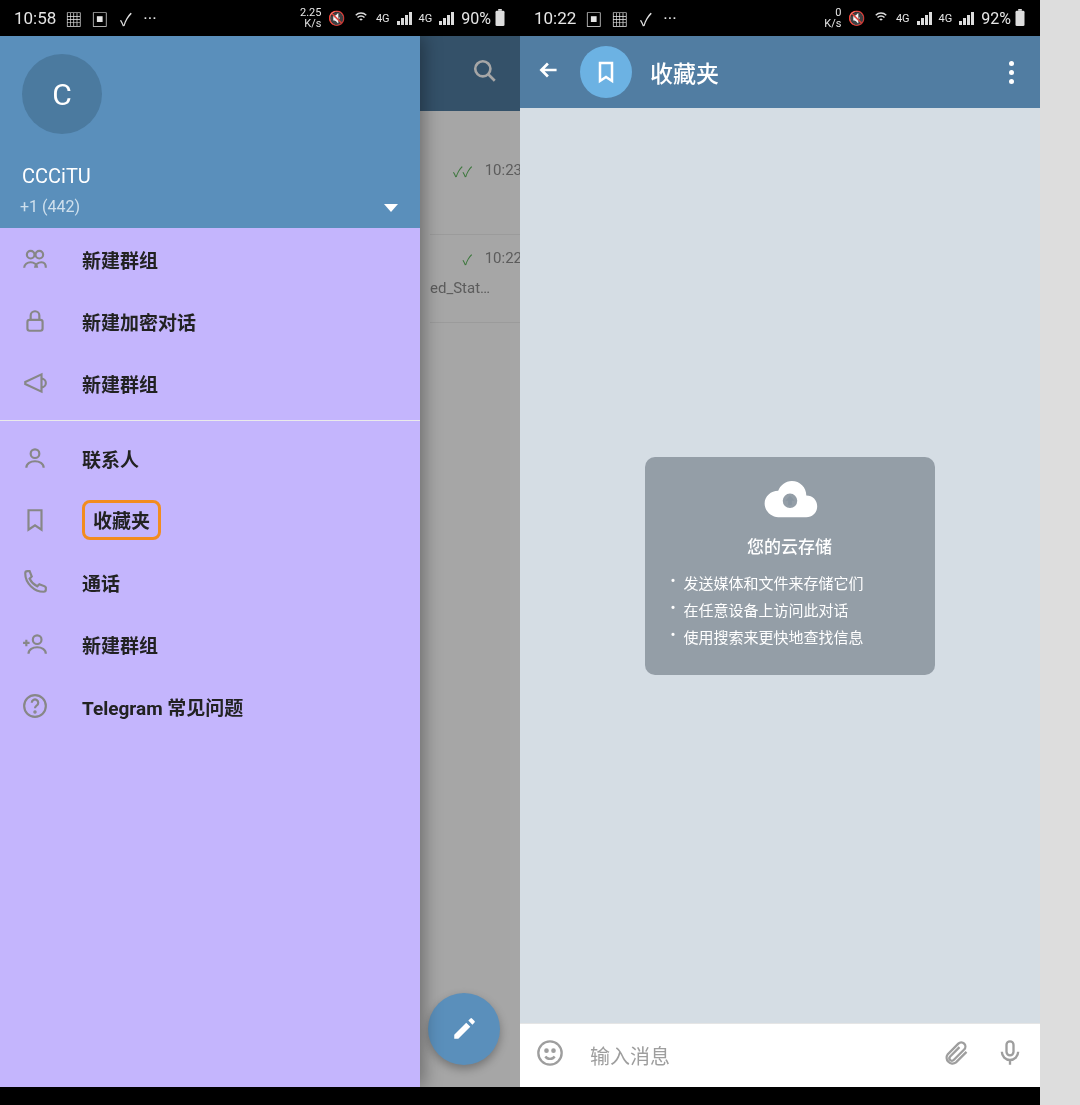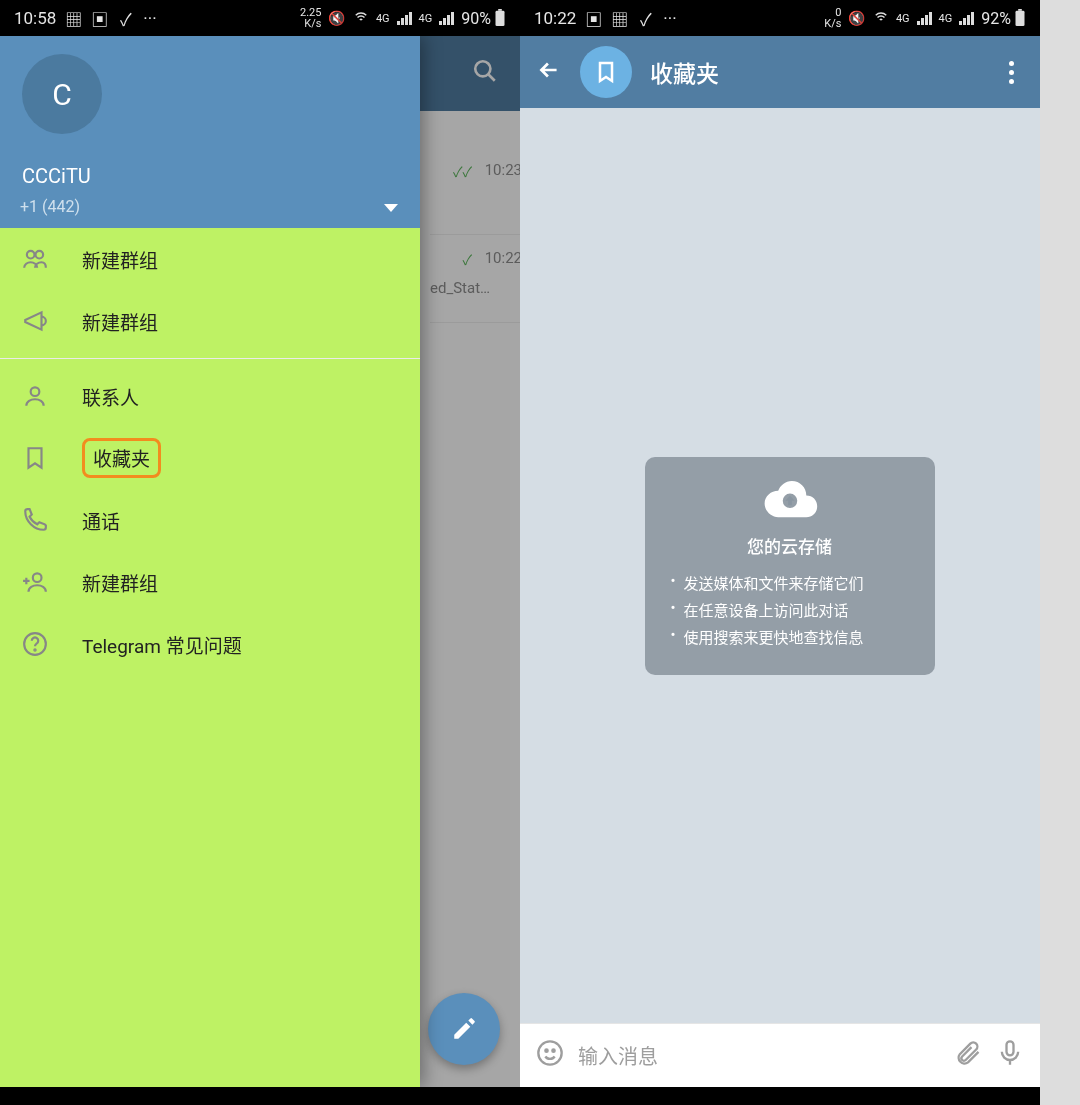--- a/index.html
+++ b/index.html
@@ -66,21 +66,21 @@
     height:192px; background:#5a8fbb; color:#fff; padding:18px 22px 14px; position:relative;
   }
   .avatar-big {
     width:80px; height:80px; border-radius:50%; background:#4b7a9f;
     display:flex; align-items:center; justify-content:center; font-size:30px; color:#fff;
   }
   .drawer-name { position:absolute; bottom:40px; left:22px; font-size:20px;}
   .drawer-phone { position:absolute; bottom:12px; left:20px; font-size:16px; color:#cfe0ed;margin-top:12px;}
   .drawer-caret { position:absolute; bottom:16px; right:22px; width:0; height:0;
     border-left:7px solid transparent; border-right:7px solid transparent; border-top:8px solid #fff;}
-  .drawer-list { flex:1; overflow:hidden; background:#bef264;}
+  .drawer-list { flex:1; overflow:hidden; background:#c4b5fd;font-weight:bold;}
   .d-item {
     display:flex; align-items:center; height:62px; padding-left:22px; gap:34px;
     color:#222; font-size:19px;
   }
   .d-item svg { width:26px; height:26px; color:#878787;}
   .d-sep { height:1px; background:#eaeaea; margin:6px 0;}
   .highlight-box {
     border:3px solid #f28c1f; border-radius:8px; padding:3px 8px 4px; display:inline-block;
   }
 
@@ -103,21 +103,21 @@
   .cloud-card {
     background:rgba(130,140,150,.78); color:#fff; border-radius:10px;
     padding:20px 26px 22px; width:290px; font-size:15px; text-align:center;
   }
   .cloud-card .cloud-ic { margin-bottom:8px;}
   .cloud-card .cc-title { font-size:17px; font-weight:500; margin-bottom:14px;}
   .cloud-card ul { list-style:none; text-align:left; }
   .cloud-card li { margin:6px 0; font-size:15px; display:flex; gap:8px;}
   .cloud-card li::before { content:"•"; }
   .input-bar {
-    height:64px; background:#fff; display:flex; align-items:center; padding:4px 16px; gap:14px;
+    height:64px; background:#fff; display:flex; align-items:center; padding:4px 16px; gap:26px;
     color:#9e9e9e; font-size:20px; border-top:1px solid #e5e5e5;
   }
   .input-bar .ph { flex:1;}
   .nav-bar { position:absolute; bottom:0; left:0; right:0; height:18px; background:#000;}
 </style>
 </head>
 <body>
 
 <div class="phone">
   <div class="status-bar">
@@ -199,20 +199,27 @@
       <div class="drawer-caret"></div>
     </div>
     <div class="drawer-list">
       <div class="d-item">
         <svg viewBox="0 0 24 24" fill="none" stroke="currentColor" stroke-width="2">
             <circle cx="8" cy="8" r="3.5"></circle>
             <circle cx="16" cy="8" r="3.5"></circle>
             <path d="M2 20c0-3 3-5 6-5s6 2 6 5M12 20c0-3 3-5 6-5s4 2 4 5"></path>
           </svg>
         <span>新建群组</span>
+      </div>
+      <div class="d-item">
+        <svg viewBox="0 0 24 24" fill="none" stroke="currentColor" stroke-width="2">
+            <rect x="5" y="11" width="14" height="10" rx="2"></rect>
+            <path d="M8 11V7a4 4 0 0 1 8 0v4"></path>
+          </svg>
+        <span>新建加密对话</span>
       </div>
       <div class="d-item">
         <svg viewBox="0 0 24 24" fill="none" stroke="currentColor" stroke-width="2">
             <path d="M3 11l15-7v16L3 13v-2z"></path>
             <path d="M18 8a3 3 0 0 1 0 8"></path>
           </svg>
         <span>新建群组</span>
       </div>
       <div class="d-sep"></div>
       <div class="d-item">

